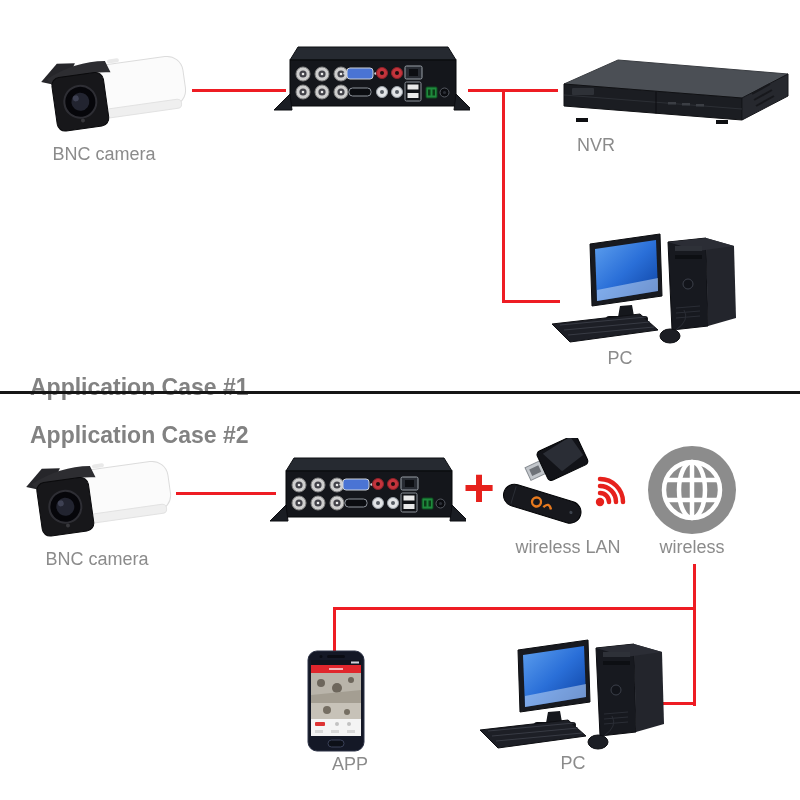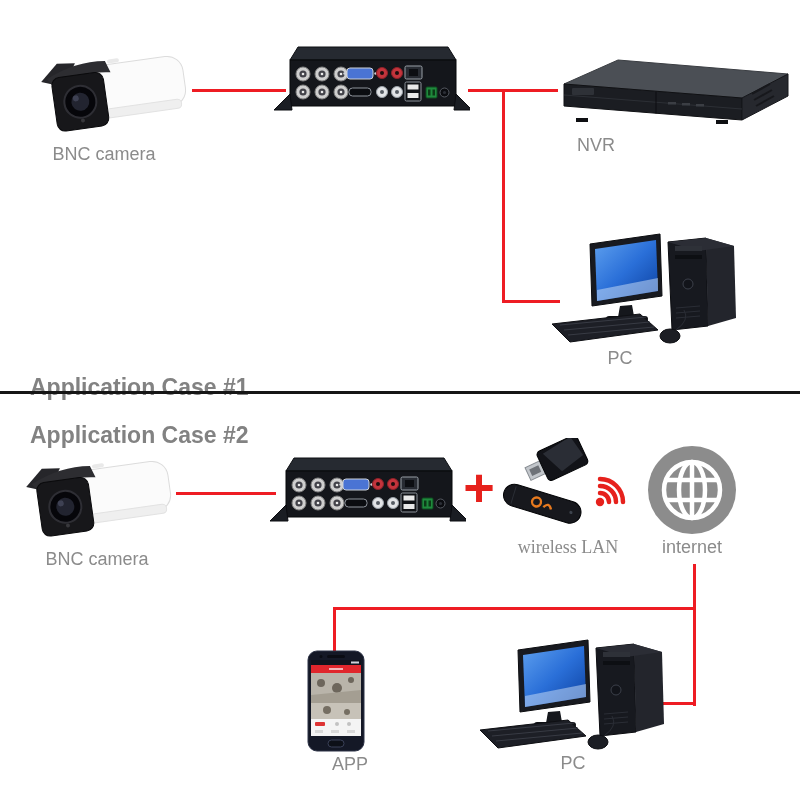--- a/index.html
+++ b/index.html
@@ -319,33 +319,33 @@
       </g>
       <circle cx="70" cy="0" r="1.6" fill="#3d434d"></circle>
     </g>
     <g transform="translate(94,36)" stroke="var(--icon_red)" stroke-width="4.5" fill="none" stroke-linecap="round">
       <path d="M8,19 A9,9 0 0 1 17,28"></path>
       <path d="M8,12 A16,16 0 0 1 24,28"></path>
       <path d="M8,5 A23,23 0 0 1 31,28"></path>
       <circle cx="8" cy="28" r="4.2" fill="var(--icon_red)" stroke="none"></circle>
     </g>
   </svg>
-  <div class="label" style="left:498px;top:536px;width:140px;font-family:Liberation Serif, serif;">wireless LAN</div>
+  <div class="label" style="left:498px;top:536px;width:140px;">wireless LAN</div>
 
   <svg class="dev" style="left:646px;top:444px;" width="92" height="92" viewBox="0 0 92 92">
     <circle cx="46" cy="46" r="44" fill="var(--globe_gray)"></circle>
     <g stroke="#ffffff" stroke-width="4.5" fill="none">
       <circle cx="46" cy="46" r="28"></circle>
       <ellipse cx="46" cy="46" rx="13" ry="28"></ellipse>
       <line x1="46" y1="18" x2="46" y2="74"></line>
       <line x1="20" y1="36" x2="72" y2="36"></line>
       <line x1="20" y1="56" x2="72" y2="56"></line>
     </g>
   </svg>
-  <div class="label" style="left:642px;top:536px;width:100px;">internet</div>
+  <div class="label" style="left:642px;top:536px;width:100px;">wireless</div>
 
   <div class="wire" style="left:693px;top:564px;width:3px;height:46px;"></div>
   <div class="wire" style="left:333px;top:607px;width:363px;height:3px;"></div>
   <div class="wire" style="left:333px;top:607px;width:3px;height:46px;"></div>
   <div class="wire" style="left:693px;top:607px;width:3px;height:99px;"></div>
   <div class="wire" style="left:662px;top:702px;width:34px;height:3px;"></div>
 
   <svg class="dev" style="left:307px;top:650px;" width="58" height="102" viewBox="0 0 58 102">
     <rect x="1" y="1" width="56" height="100" rx="9" fill="#141826" stroke="#2c3246"></rect>
     <rect x="20" y="5" width="18" height="3" rx="1.5" fill="#0a0c14"></rect>

